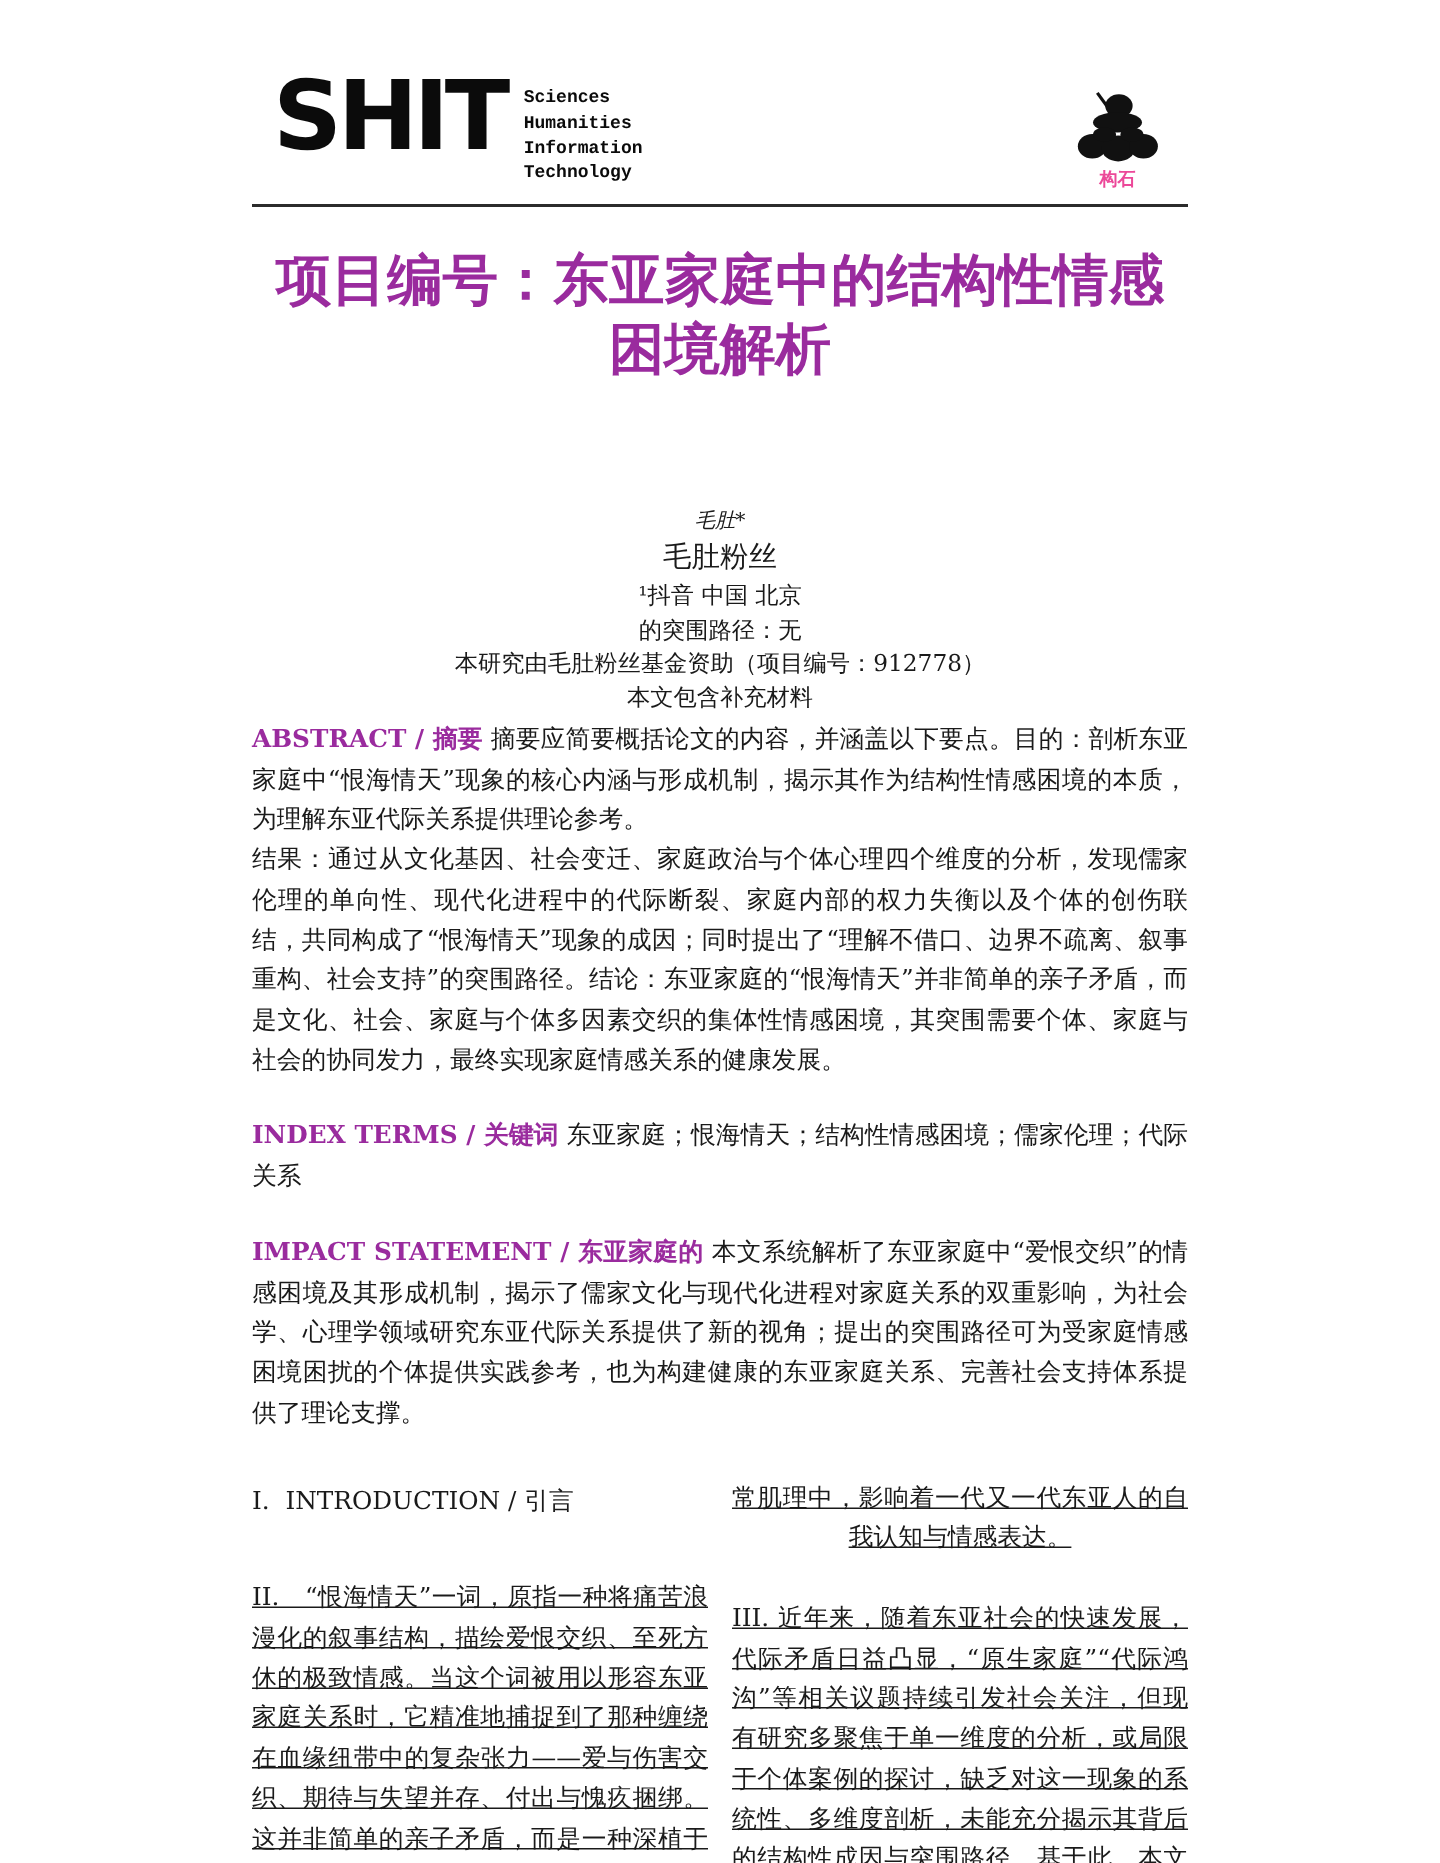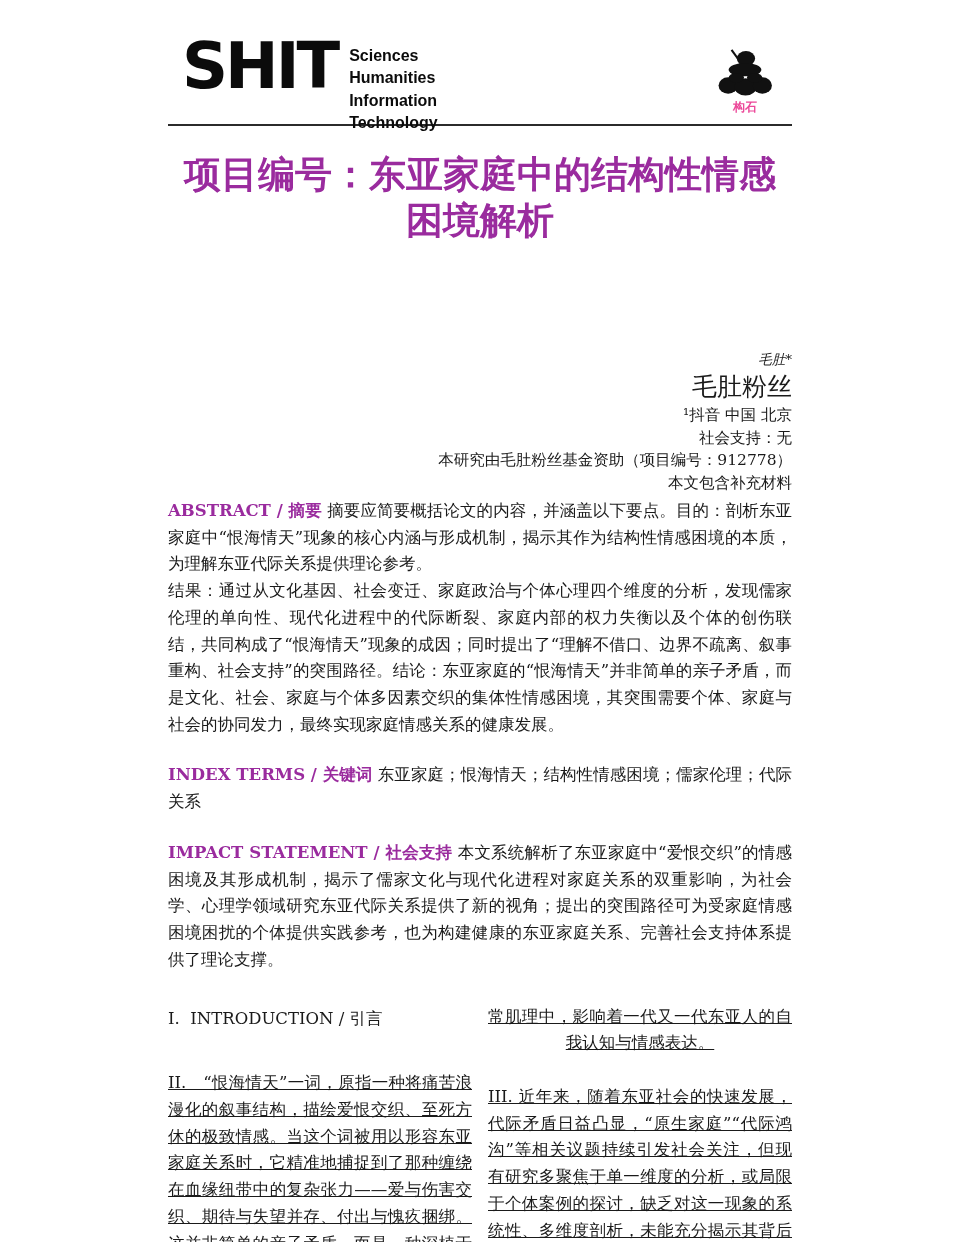--- a/index.html
+++ b/index.html
@@ -2,55 +2,55 @@
 <html style="--accent: #9A2B9E; --ink: #1a1a1a;"><head>
 <meta charset="utf-8">
 <style>
   :root { --accent: #9A2B9E; --ink: #1a1a1a; }
   * { box-sizing: border-box; }
   html, body { margin: 0; padding: 0; background: #ffffff; }
   .page {
     position: relative;
     width: 764px; height: 1242px;
     margin: 0 auto;
-    padding: 36px 70px 0;
+    padding: 48px 70px 0;
     background: #fff;
     color: var(--ink);
     font-family: "DejaVu Serif", "Liberation Serif", serif;
   }
 
   
   .masthead { display: flex; justify-content: space-between; align-items: flex-start; height: 86px; }
   .brand { display: flex; align-items: flex-start; gap: 12px; margin-left: 14px; }
   .brand-word {
     font-family: "DejaVu Sans", "Liberation Sans", sans-serif;
     font-weight: 900; font-size: 64px; line-height: 0.95; letter-spacing: -3px; color: #0b0b0b;
   }
   .brand-sub {
-    font-family: Liberation Sans, sans-serif;
-    font-weight: 700; font-size: 16px; line-height: 1.4; padding-top: 9px; color: #0b0b0b;
+    font-family: Liberation Mono, monospace;
+    font-weight: 700; font-size: 12px; line-height: 1.4; padding-top: 9px; color: #0b0b0b;
   }
   .press { width: 78px; text-align: center; margin-top: 12px; margin-right: 8px; }
   .press svg { display: block; margin: 0 auto; }
   .press-label {
     font-family: "DejaVu Sans", "Liberation Sans", sans-serif;
     font-weight: 700; font-size: 12px; margin-top: 1px; color: #ec4899;
   }
   .rule { border: none; border-top: 2.5px solid #2b2b2b; margin: 2px 0 0; }
 
   
   .title {
     font-family: "DejaVu Sans", "Liberation Sans", sans-serif;
     color: var(--accent);
     font-size: 37px; font-weight: 700; line-height: 1.25;
     text-align: center; max-width: 790px; margin: 26px auto 0;
   }
-  .authors { text-align: right; margin-top: 108px; line-height: 1.0; }
+  .authors { text-align: center; margin-top: 84px; line-height: 1.0; }
   .authors .a-short { font-style: italic; font-size: 13.5px; margin-bottom: 8px; }
-  .authors .a-name  { font-size: 25px; margin-bottom: 9px; }
+  .authors .a-name  { font-size: 19px; margin-bottom: 9px; }
   .authors .a-line  { font-size: 15.5px; margin-bottom: 7px; }
 
   
   .meta { font-size: 16.5px; line-height: 1.62; text-align: justify; }
   .meta p { margin: 0; }
   .label { color: var(--accent); font-weight: 700; }
   .block-gap { margin-top: 24px !important; }
 
   
   .columns { display: flex; gap: 16px; margin-top: 30px; font-size: 16.5px; line-height: 1.62; }
@@ -95,39 +95,39 @@
   </header>
 
   <hr class="rule">
 
   <h1 class="title">项目编号：东亚家庭中的结构性情感困境解析</h1>
 
   <div class="authors">
     <div class="a-short">毛肚*</div>
     <div class="a-name">毛肚粉丝</div>
     <div class="a-line">¹抖音 中国 北京</div>
-    <div class="a-line">社会支持：无</div>
+    <div class="a-line">的突围路径：无</div>
     <div class="a-line">本研究由毛肚粉丝基金资助（项目编号：912778）</div>
     <div class="a-line">本文包含补充材料</div>
   </div>
 
   <section class="meta">
     <p>
       <span class="label">ABSTRACT / 摘要</span>
       <span>摘要应简要概括论文的内容，并涵盖以下要点。目的：剖析东亚家庭中“恨海情天”现象的核心内涵与形成机制，揭示其作为结构性情感困境的本质，为理解东亚代际关系提供理论参考。</span>
     </p>
     <p>结果：通过从文化基因、社会变迁、家庭政治与个体心理四个维度的分析，发现儒家伦理的单向性、现代化进程中的代际断裂、家庭内部的权力失衡以及个体的创伤联结，共同构成了“恨海情天”现象的成因；同时提出了“理解不借口、边界不疏离、叙事重构、社会支持”的突围路径。结论：东亚家庭的“恨海情天”并非简单的亲子矛盾，而是文化、社会、家庭与个体多因素交织的集体性情感困境，其突围需要个体、家庭与社会的协同发力，最终实现家庭情感关系的健康发展。</p>
 
     <p class="block-gap">
       <span class="label">INDEX TERMS / 关键词</span>
       <span>东亚家庭；恨海情天；结构性情感困境；儒家伦理；代际关系</span>
     </p>
 
     <p class="block-gap">
-      <span class="label">IMPACT STATEMENT / 社会支持</span>
+      <span class="label">IMPACT STATEMENT / 东亚家庭的</span>
       <span>本文系统解析了东亚家庭中“爱恨交织”的情感困境及其形成机制，揭示了儒家文化与现代化进程对家庭关系的双重影响，为社会学、心理学领域研究东亚代际关系提供了新的视角；提出的突围路径可为受家庭情感困境困扰的个体提供实践参考，也为构建健康的东亚家庭关系、完善社会支持体系提供了理论支撑。</span>
     </p>
   </section>
 
   <section class="columns">
     <div class="col">
       <h2 class="sec-heading">I.  INTRODUCTION / 引言</h2>
       <p class="par-top">II.　“恨海情天”一词，原指一种将痛苦浪漫化的叙事结构，描绘爱恨交织、至死方休的极致情感。当这个词被用以形容东亚家庭关系时，它精准地捕捉到了那种缠绕在血缘纽带中的复杂张力——爱与伤害交织、期待与失望并存、付出与愧疚捆绑。这并非简单的亲子矛盾，而是一种深植于文化土壤、社会结构与代际心理中的“结构性情感困境”。这种困境不是个体的偶然遭遇，也不是某一个家庭的独特问题，而是东亚社会在漫长历史积淀与快速现代化进程中，多种因素交织作用下形成的集体性情感图景，它渗透在每一个东亚家庭的日</p>
     </div>
     <div class="col">

